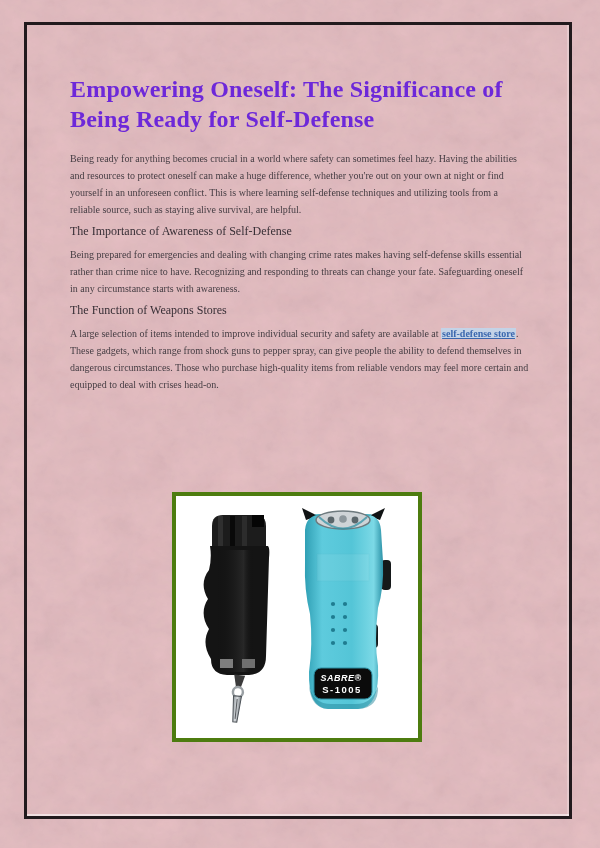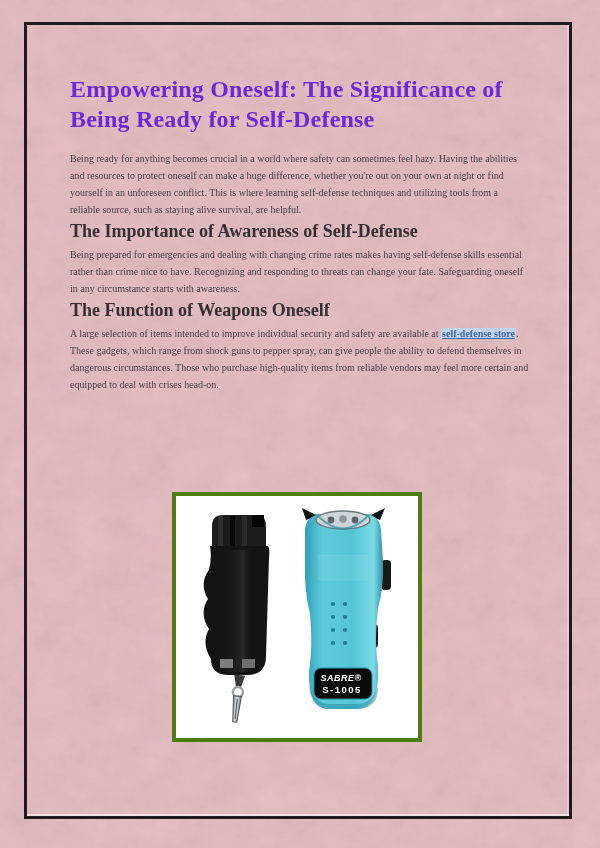--- a/index.html
+++ b/index.html
@@ -25,21 +25,21 @@
     font-family:"Liberation Serif", serif;
     font-weight:bold; font-size:24px; line-height:30px;
     color:#6d28d9; letter-spacing:0.2px;
   }
   p.body {
     margin:0 4px 5px 0;
     font-size:10px; line-height:17px; color:#453d43;
   }
   h3.heading {
     margin:0 0 6px 0;
-    font-size:18px; line-height:17px; font-weight:bold; color:#382f36;
+    font-size:12px; line-height:17px; font-weight:normal; color:#382f36;
   }
   a.link {
     color:#3b67ae; font-weight:bold; 
     background:#c4d3e7; padding:0 1px;
   }
 
   .product-figure {
     position:absolute; left:172px; top:492px; margin:0;
     width:250px; height:250px; box-sizing:border-box;
     background:#ffffff; border:4px solid #4d7c0f;
@@ -79,21 +79,21 @@
   <div class="frame"></div>
 
   <div class="content">
     <h1 class="title">Empowering Oneself: The Significance of Being Ready for Self-Defense</h1>
 
     <p class="body">Being ready for anything becomes crucial in a world where safety can sometimes feel hazy. Having the abilities and resources to protect oneself can make a huge difference, whether you're out on your own at night or find yourself in an unforeseen conflict. This is where learning self-defense techniques and utilizing tools from a reliable source, such as staying alive survival, are helpful.</p>
 
     <h3 class="heading">The Importance of Awareness of Self-Defense</h3>
     <p class="body">Being prepared for emergencies and dealing with changing crime rates makes having self-defense skills essential rather than crime nice to have. Recognizing and responding to threats can change your fate. Safeguarding oneself in any circumstance starts with awareness.</p>
 
-    <h3 class="heading">The Function of Weapons Oneself</h3>
+    <h3 class="heading">The Function of Weapons Stores</h3>
     <p class="body"><span>A large selection of items intended to improve individual security and safety are available at </span><a href="#" class="link">self-defense store</a><span>. These gadgets, which range from shock guns to pepper spray, can give people the ability to defend themselves in dangerous circumstances. Those who purchase high-quality items from reliable vendors may feel more certain and equipped to deal with crises head-on.</span></p>
   </div>
 
   <figure class="product-figure">
     <svg viewBox="0 0 242 242">
       <defs>
         <linearGradient id="sprayShine" x1="0" y1="0" x2="1" y2="0">
           <stop offset="0" stop-color="#000000" stop-opacity="0"></stop>
           <stop offset="0.55" stop-color="#5a5a5a" stop-opacity="0.5"></stop>
           <stop offset="0.75" stop-color="#000000" stop-opacity="0"></stop>

